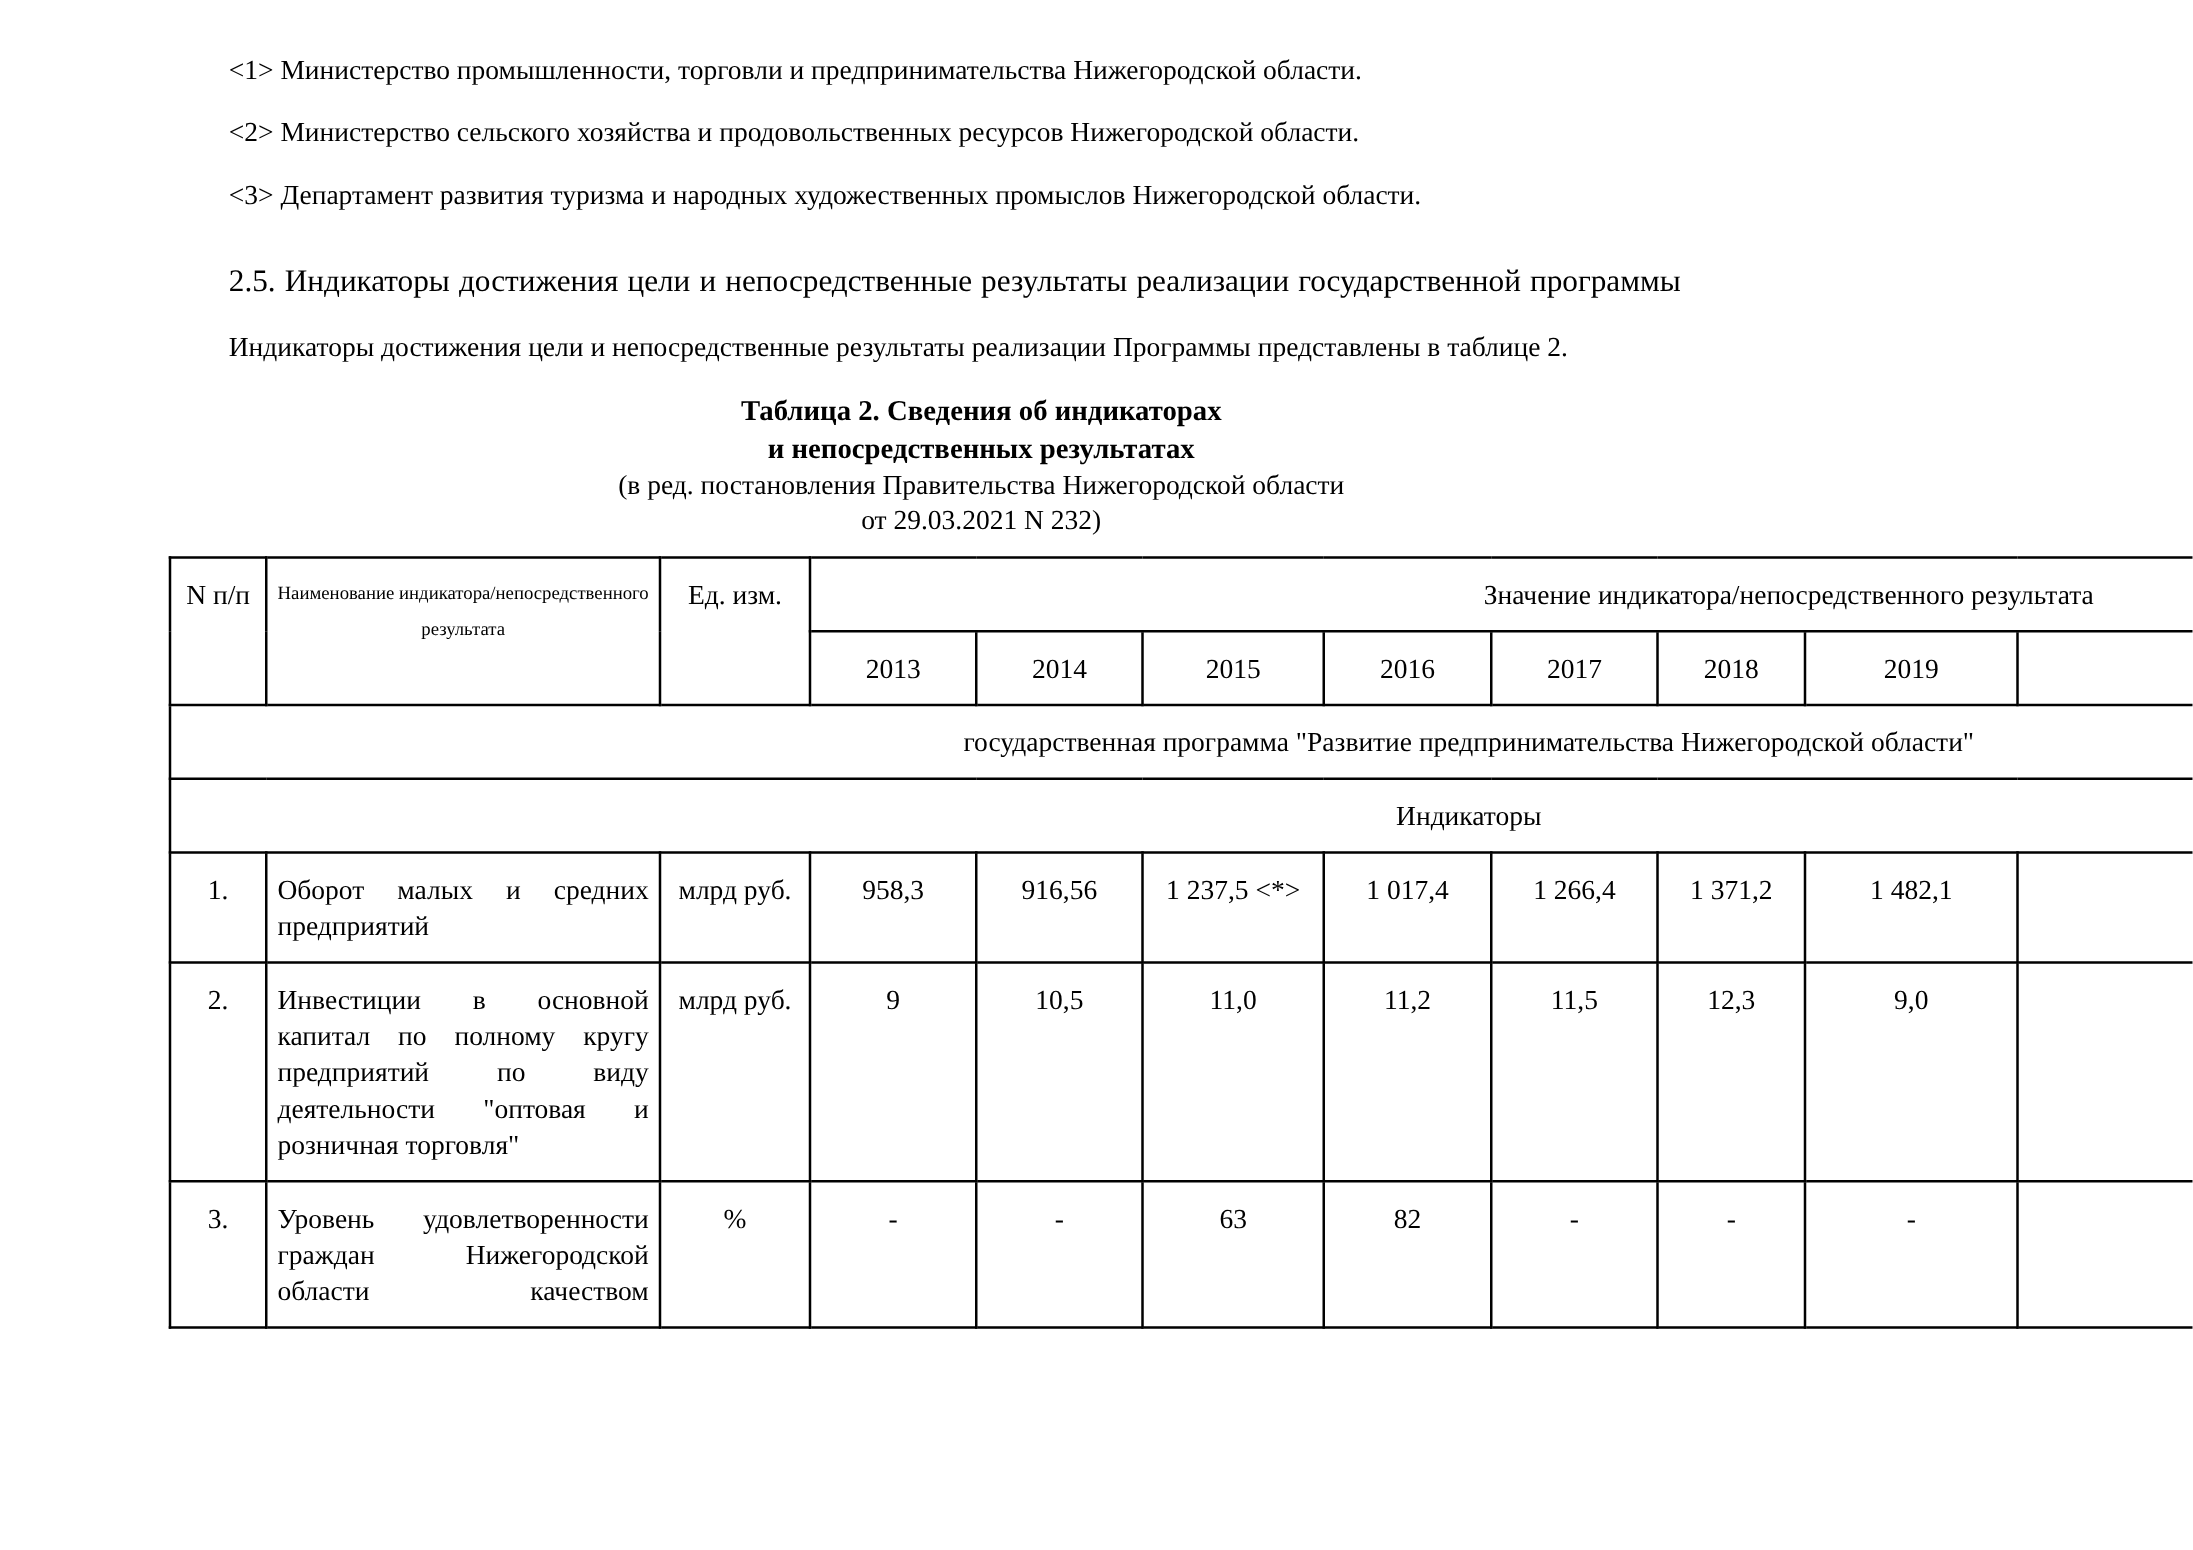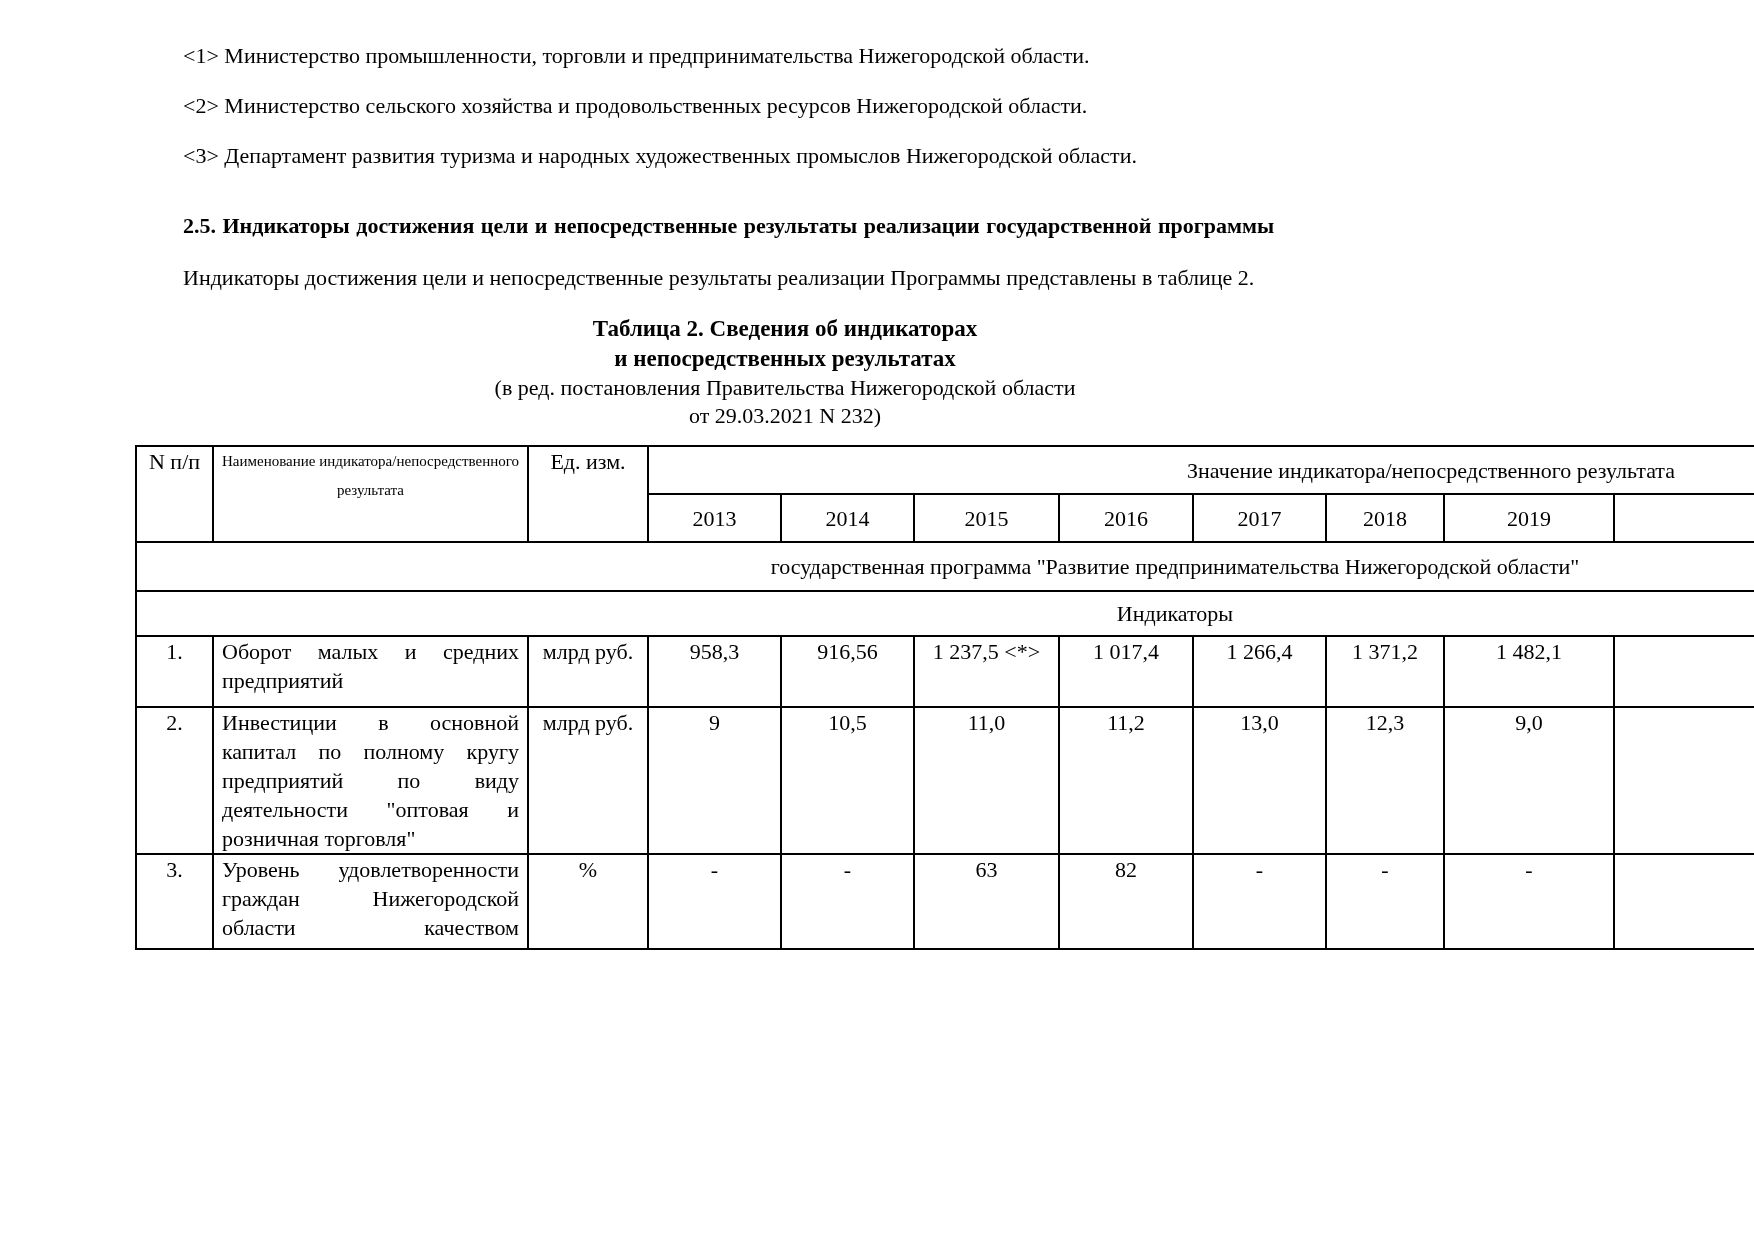--- a/index.html
+++ b/index.html
@@ -16,22 +16,22 @@
 
   .textcol { margin-left: 135px; width: 1300px; padding-top: 42px; }
 
   .footnote {
     text-indent: 48px;
     margin-bottom: 22px;
     line-height: 28px;
   }
 
   .heading {
-    font-size: 22px;
-    font-weight: bold;
+    font-size: 25px;
+    font-weight: normal;
     line-height: 36px;
     text-align: justify;
     text-indent: 48px;
     word-spacing: 1px;
     margin-top: 38px;
   }
 
   .intro {
     margin-top: 20px;
     text-indent: 48px;
@@ -45,21 +45,21 @@
     table-layout: fixed;
     width: 2078px;
     border-collapse: collapse;
     margin-left: 135px;
     margin-top: 15px;
     font-size: 22px;
     line-height: 29px;
   }
   table.tbl td {
     border: 2px solid #000000;
-    padding: 0 8px;
+    padding: 14px 8px;
     vertical-align: top;
     overflow: hidden;
   }
   .c    { text-align: center; }
   .mid  { vertical-align: middle !important; }
   .name { text-align: justify; }
   .jlast { text-align-last: justify; }
   .nowrap { white-space: nowrap; }
   .fit  { font-size: 15px; }
 </style>
@@ -142,21 +142,21 @@
     </tr>
 
     <tr style="height:147px">
       <td class="c">2.</td>
       <td class="name">Инвестиции в основной капитал по полному кругу предприятий по виду деятельности "оптовая и розничная торговля"</td>
       <td class="c nowrap">млрд руб.</td>
       <td class="c nowrap">9</td>
       <td class="c nowrap">10,5</td>
       <td class="c nowrap">11,0</td>
       <td class="c nowrap">11,2</td>
-      <td class="c nowrap">13,0</td>
+      <td class="c nowrap">11,5</td>
       <td class="c nowrap">12,3</td>
       <td class="c nowrap">9,0</td>
       <td></td>
     </tr>
 
     <tr style="height:95px">
       <td class="c">3.</td>
       <td class="name jlast">Уровень удовлетворенности граждан Нижегородской области качеством</td>
       <td class="c nowrap">%</td>
       <td class="c nowrap">-</td>

